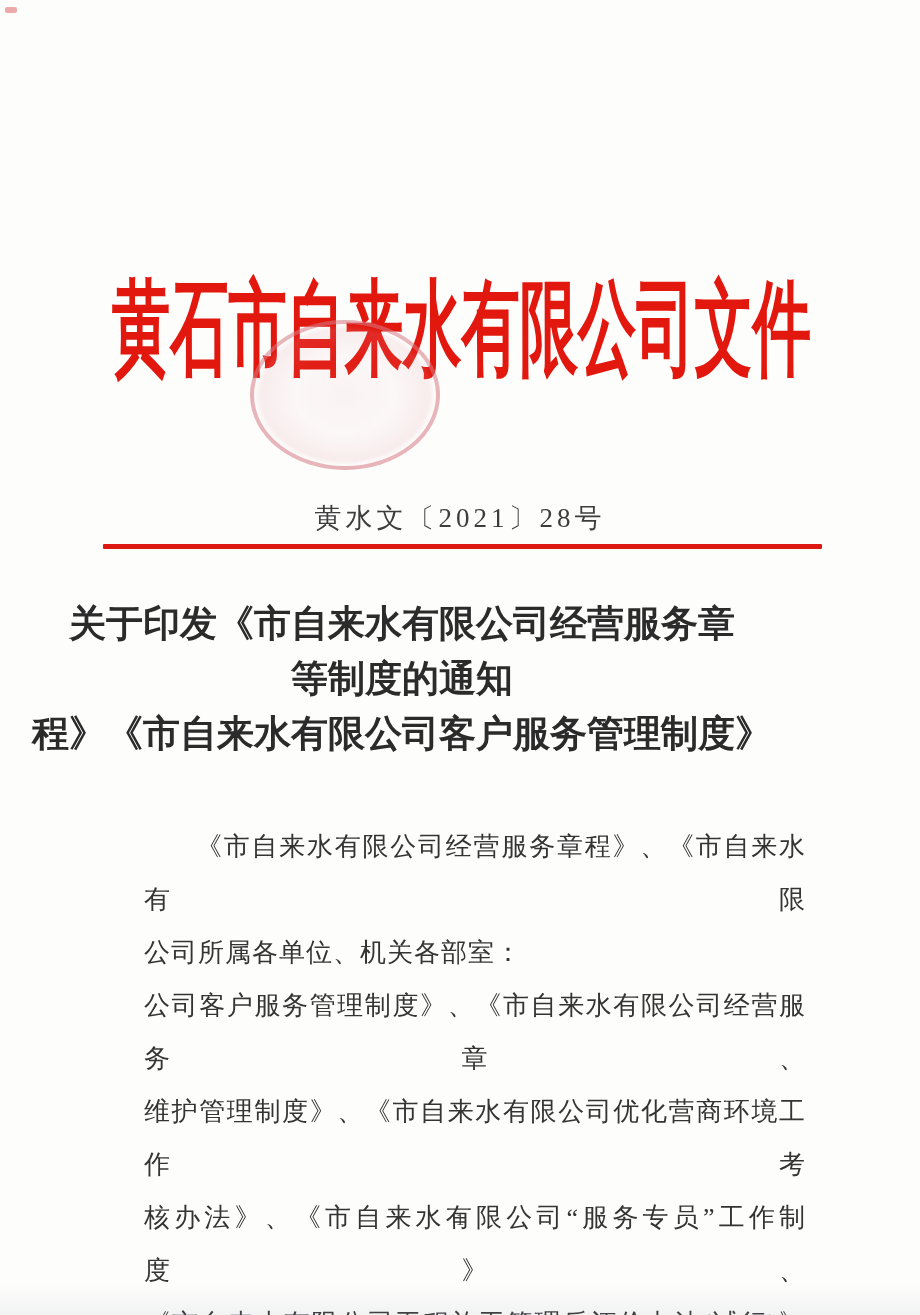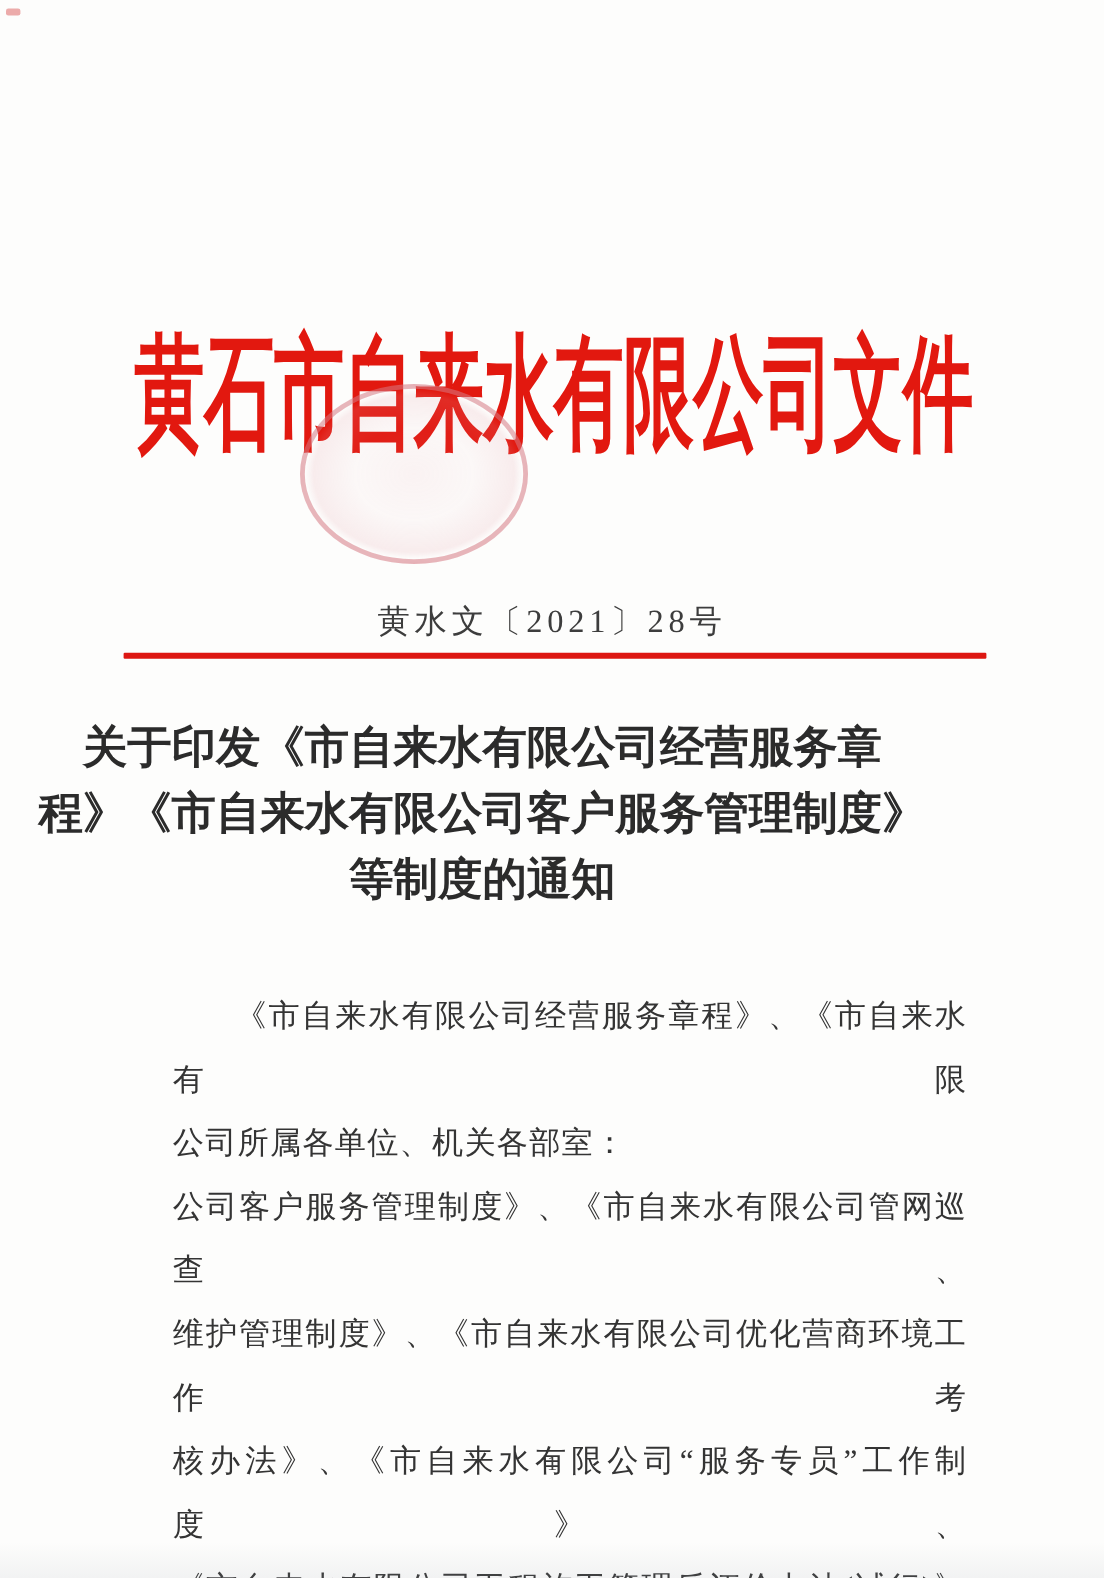--- a/index.html
+++ b/index.html
@@ -115,28 +115,28 @@
   <div class="org-title">黄石市自来水有限公司文件</div>
 
   <div class="stamp"></div>
 
   <div class="doc-number">黄水文〔2021〕28号</div>
 
   <div class="red-rule"></div>
 
   <div class="notice-title">
     <div>关于印发《市自来水有限公司经营服务章</div>
+    <div>等制度的通知</div>
     <div>程》《市自来水有限公司客户服务管理制度》</div>
-    <div>等制度的通知</div>
   </div>
 
   <div class="body-block">
     <div class="line justify indent para-start">《市自来水有限公司经营服务章程》、《市自来水有限</div>
     <div class="line">公司所属各单位、机关各部室：</div>
-    <div class="line justify">公司客户服务管理制度》、《市自来水有限公司管网巡查、</div>
+    <div class="line justify">公司客户服务管理制度》、《市自来水有限公司经营服务章、</div>
     <div class="line justify">维护管理制度》、《市自来水有限公司优化营商环境工作考</div>
     <div class="line justify">核办法》、《市自来水有限公司“服务专员”工作制度》、</div>
     <div class="line justify">《市自来水有限公司工程施工管理后评价办法(试行)》已经</div>
 
   </div>
 
   <div class="page-number">1</div>
 
   <div class="scan-speck"></div>
   <div class="scan-shadow-bottom"></div>

